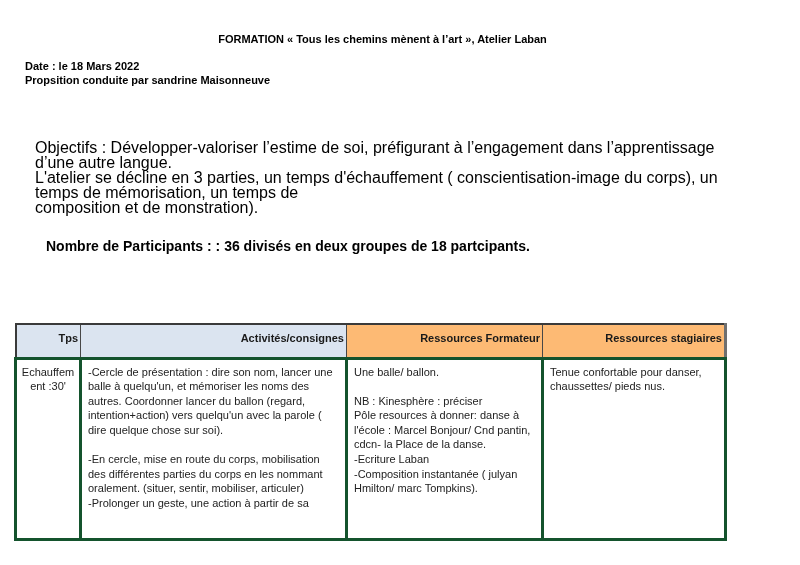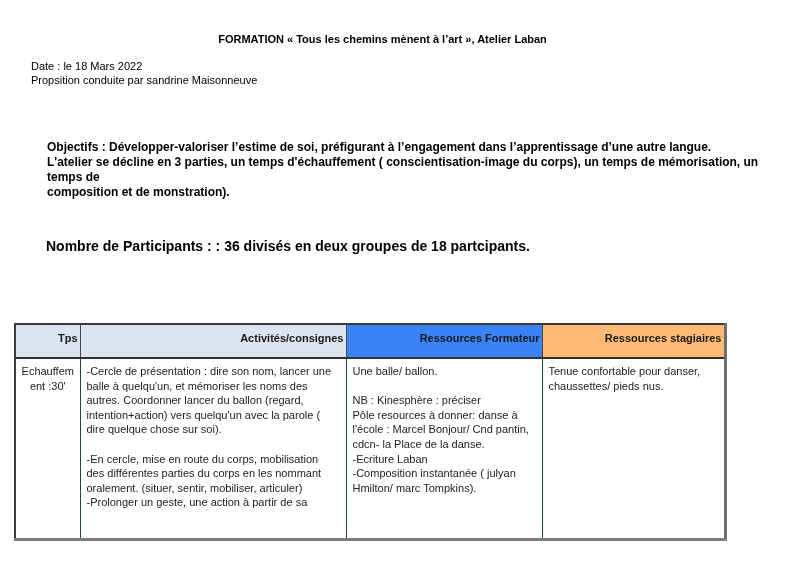--- a/index.html
+++ b/index.html
@@ -13,27 +13,27 @@
     }
     .abs { position: absolute; }
 
     .doc-title {
       left: 35px; top: 32px; width: 695px;
       text-align: center;
       font-size: 11px; font-weight: bold;
       line-height: 14px;
     }
     .meta-block {
-      left: 31px; top: 59px; width: 700px;
-      font-size: 11px; font-weight: normal;
+      left: 25px; top: 59px; width: 700px;
+      font-size: 11px; font-weight: bold;
       line-height: 14px;
     }
     .objectifs {
-      left: 47px; top: 140px; width: 720px;
-      font-size: 12px; font-weight: bold;
+      left: 35px; top: 140px; width: 720px;
+      font-size: 16px; font-weight: normal;
       line-height: 15px;
       white-space: pre-line;
     }
     .participants {
       left: 46px; top: 239px; width: 700px;
       font-size: 14px; font-weight: bold;
       line-height: 14px;
     }
 
     .table-wrap { left: 14px; top: 323px; }
@@ -56,21 +56,21 @@
       border-bottom: 2px solid #303030;
       color: #1a1a1a;
     }
     table.plan td {
       font-size: 11px; font-weight: normal;
       vertical-align: top;
       height: 181px; box-sizing: border-box;
       padding: 5px 6px;
       line-height: 14.6px;
       white-space: pre-line;
-      border: 1px solid #14532d;
+      border: 3px solid #14532d;
     }
     table.plan td.c-tps { text-align: center; padding: 5px 2px; }
   </style>
 </head>
 <body>
 
 <div class="abs doc-title">FORMATION « Tous les chemins mènent à l’art », Atelier Laban</div>
 
 <div class="abs meta-block">
   <div>Date : le 18 Mars 2022</div>
@@ -88,21 +88,21 @@
     <colgroup>
       <col style="width:65px">
       <col style="width:266px">
       <col style="width:196px">
       <col style="width:183px">
     </colgroup>
     <thead>
       <tr>
         <th style="background: rgb(219, 228, 240);">Tps</th>
         <th style="background: rgb(219, 228, 240); padding-left: 32px;">Activités/consignes</th>
-        <th style="background: #3b82f6;">Ressources Formateur</th>
+        <th style="background: #fdba74;">Ressources Formateur</th>
         <th style="background: #fdba74;">Ressources stagiaires</th>
       </tr>
     </thead>
     <tbody>
       <tr>
         <td class="c-tps">Echauffem
 ent :30'</td>
         <td>-Cercle de présentation : dire son nom, lancer une
 balle à quelqu'un, et mémoriser les noms des
 autres. Coordonner lancer du ballon (regard,

